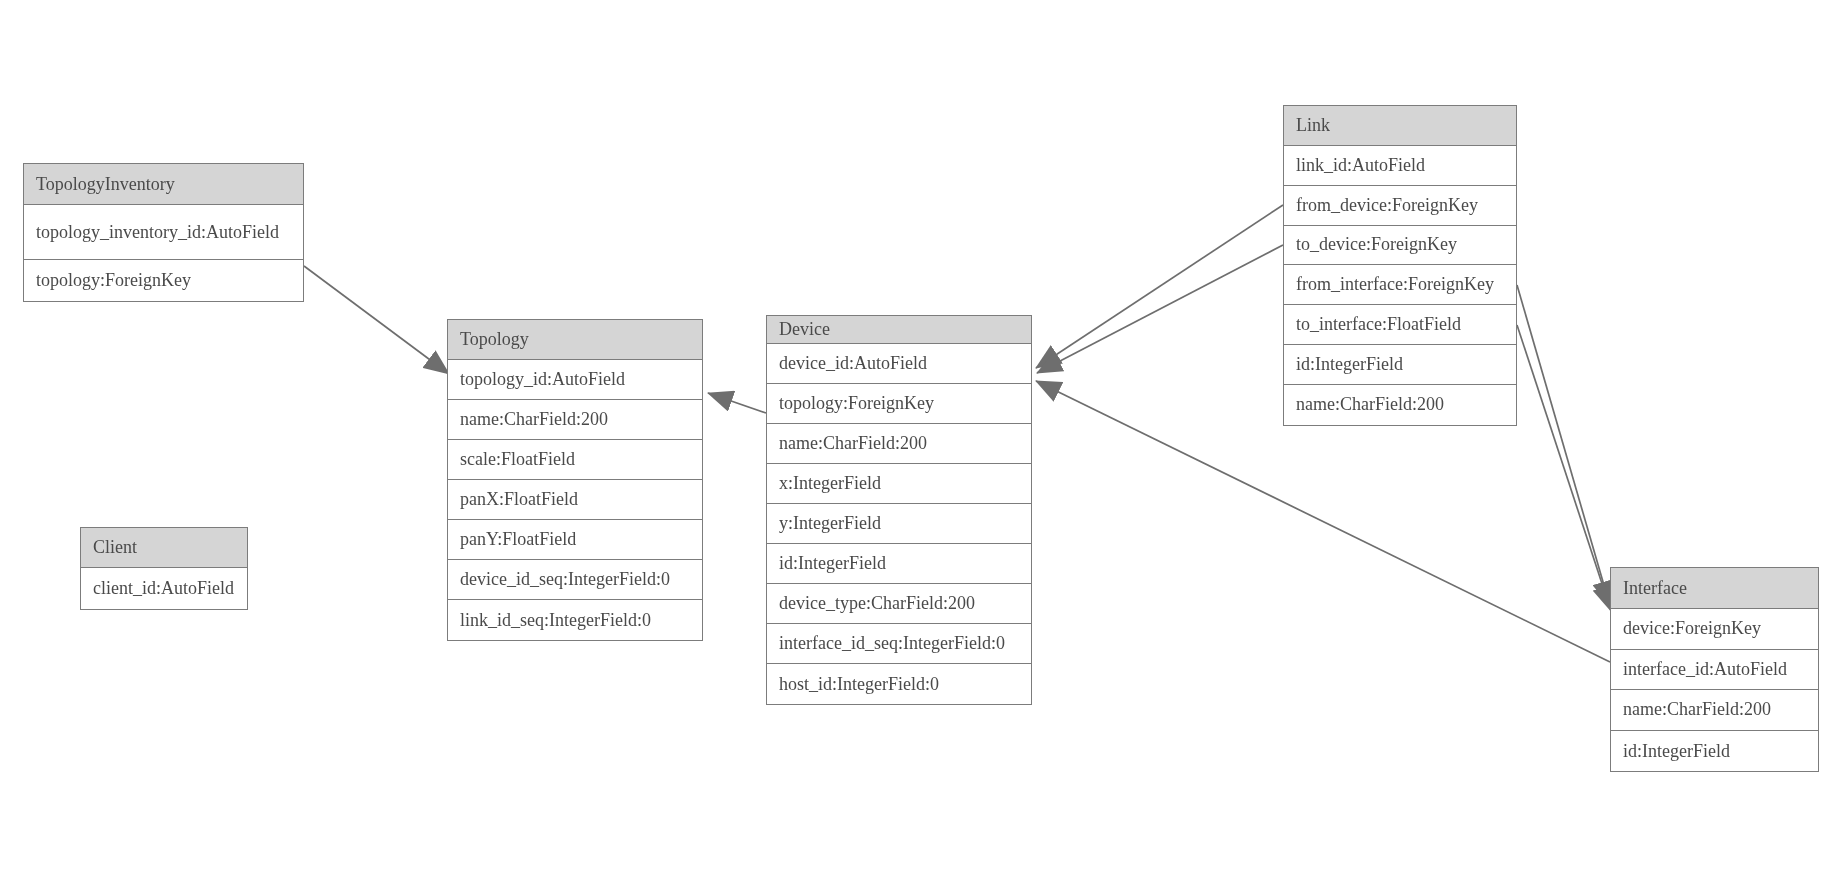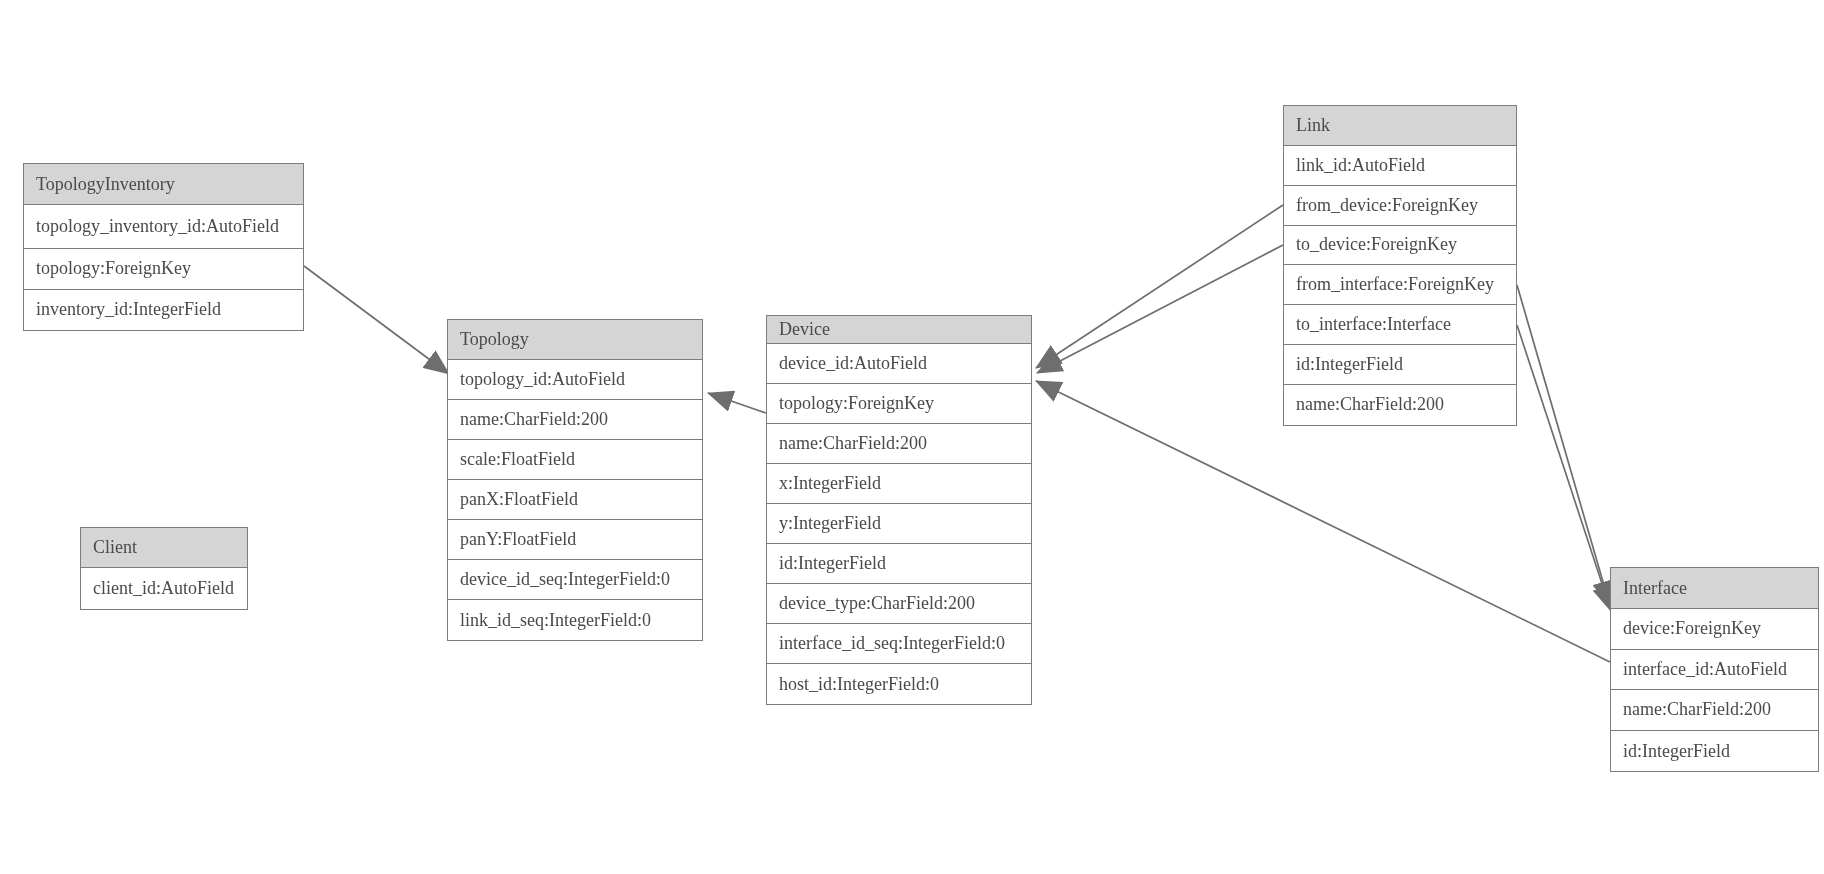--- a/index.html
+++ b/index.html
@@ -70,23 +70,22 @@
       <line x1="766" y1="413" x2="708" y2="393" stroke="#6e6e6e" stroke-width="1.7" marker-end="url(#arrow)"></line>
       <line x1="1283" y1="205" x2="1036" y2="368" stroke="#6e6e6e" stroke-width="1.7" marker-end="url(#arrow)"></line>
       <line x1="1283" y1="245" x2="1037" y2="373" stroke="#6e6e6e" stroke-width="1.7" marker-end="url(#arrow)"></line>
       <line x1="1610" y1="662" x2="1036" y2="381" stroke="#6e6e6e" stroke-width="1.7" marker-end="url(#arrow)"></line>
       <line x1="1517" y1="285" x2="1610" y2="606" stroke="#6e6e6e" stroke-width="1.7" marker-end="url(#arrow)"></line>
       <line x1="1517" y1="325" x2="1611" y2="611" stroke="#6e6e6e" stroke-width="1.7" marker-end="url(#arrow)"></line>
     </svg>
 
 <div class="entity" style="left: 23px; top: 163px; width: 281px;">
       <div class="entity-header" style="height: 41px;">TopologyInventory</div>
-      <div class="entity-row" style="height: 44px;">topology_inventory_id:AutoField</div>
+      <div class="entity-row" style="height: 55px;">topology_inventory_id:AutoField</div>
       <div class="entity-row" style="height: 40.5px;">topology:ForeignKey</div>
-      <div class="entity-row" style="height: 40.5px;">inventory_id:IntegerField</div>
     </div>
     <div class="entity" style="left: 80px; top: 527px; width: 168px;">
       <div class="entity-header" style="height: 40px;">Client</div>
       <div class="entity-row" style="height: 41px;">client_id:AutoField</div>
     </div>
     <div class="entity" style="left: 447px; top: 319px; width: 256px;">
       <div class="entity-header" style="height: 40px;">Topology</div>
       <div class="entity-row" style="height: 40px;">topology_id:AutoField</div>
       <div class="entity-row" style="height: 40px;">name:CharField:200</div>
       <div class="entity-row" style="height: 40px;">scale:FloatField</div>
@@ -106,21 +105,21 @@
       <div class="entity-row" style="height: 40px;">device_type:CharField:200</div>
       <div class="entity-row" style="height: 40px;">interface_id_seq:IntegerField:0</div>
       <div class="entity-row" style="height: 40px;">host_id:IntegerField:0</div>
     </div>
     <div class="entity" style="left: 1283px; top: 105px; width: 234px;">
       <div class="entity-header" style="height: 40px;">Link</div>
       <div class="entity-row" style="height: 39.8px;">link_id:AutoField</div>
       <div class="entity-row" style="height: 39.8px;">from_device:ForeignKey</div>
       <div class="entity-row" style="height: 39.8px;">to_device:ForeignKey</div>
       <div class="entity-row" style="height: 39.8px;">from_interface:ForeignKey</div>
-      <div class="entity-row" style="height: 39.8px;">to_interface:Interface</div>
+      <div class="entity-row" style="height: 39.8px;">to_interface:FloatField</div>
       <div class="entity-row" style="height: 39.8px;">id:IntegerField</div>
       <div class="entity-row" style="height: 39.8px;">name:CharField:200</div>
     </div>
     <div class="entity" style="left: 1610px; top: 567px; width: 209px;">
       <div class="entity-header" style="height: 41px;">Interface</div>
       <div class="entity-row" style="height: 40.6px;">device:ForeignKey</div>
       <div class="entity-row" style="height: 40.6px;">interface_id:AutoField</div>
       <div class="entity-row" style="height: 40.6px;">name:CharField:200</div>
       <div class="entity-row" style="height: 40.6px;">id:IntegerField</div>
     </div>

